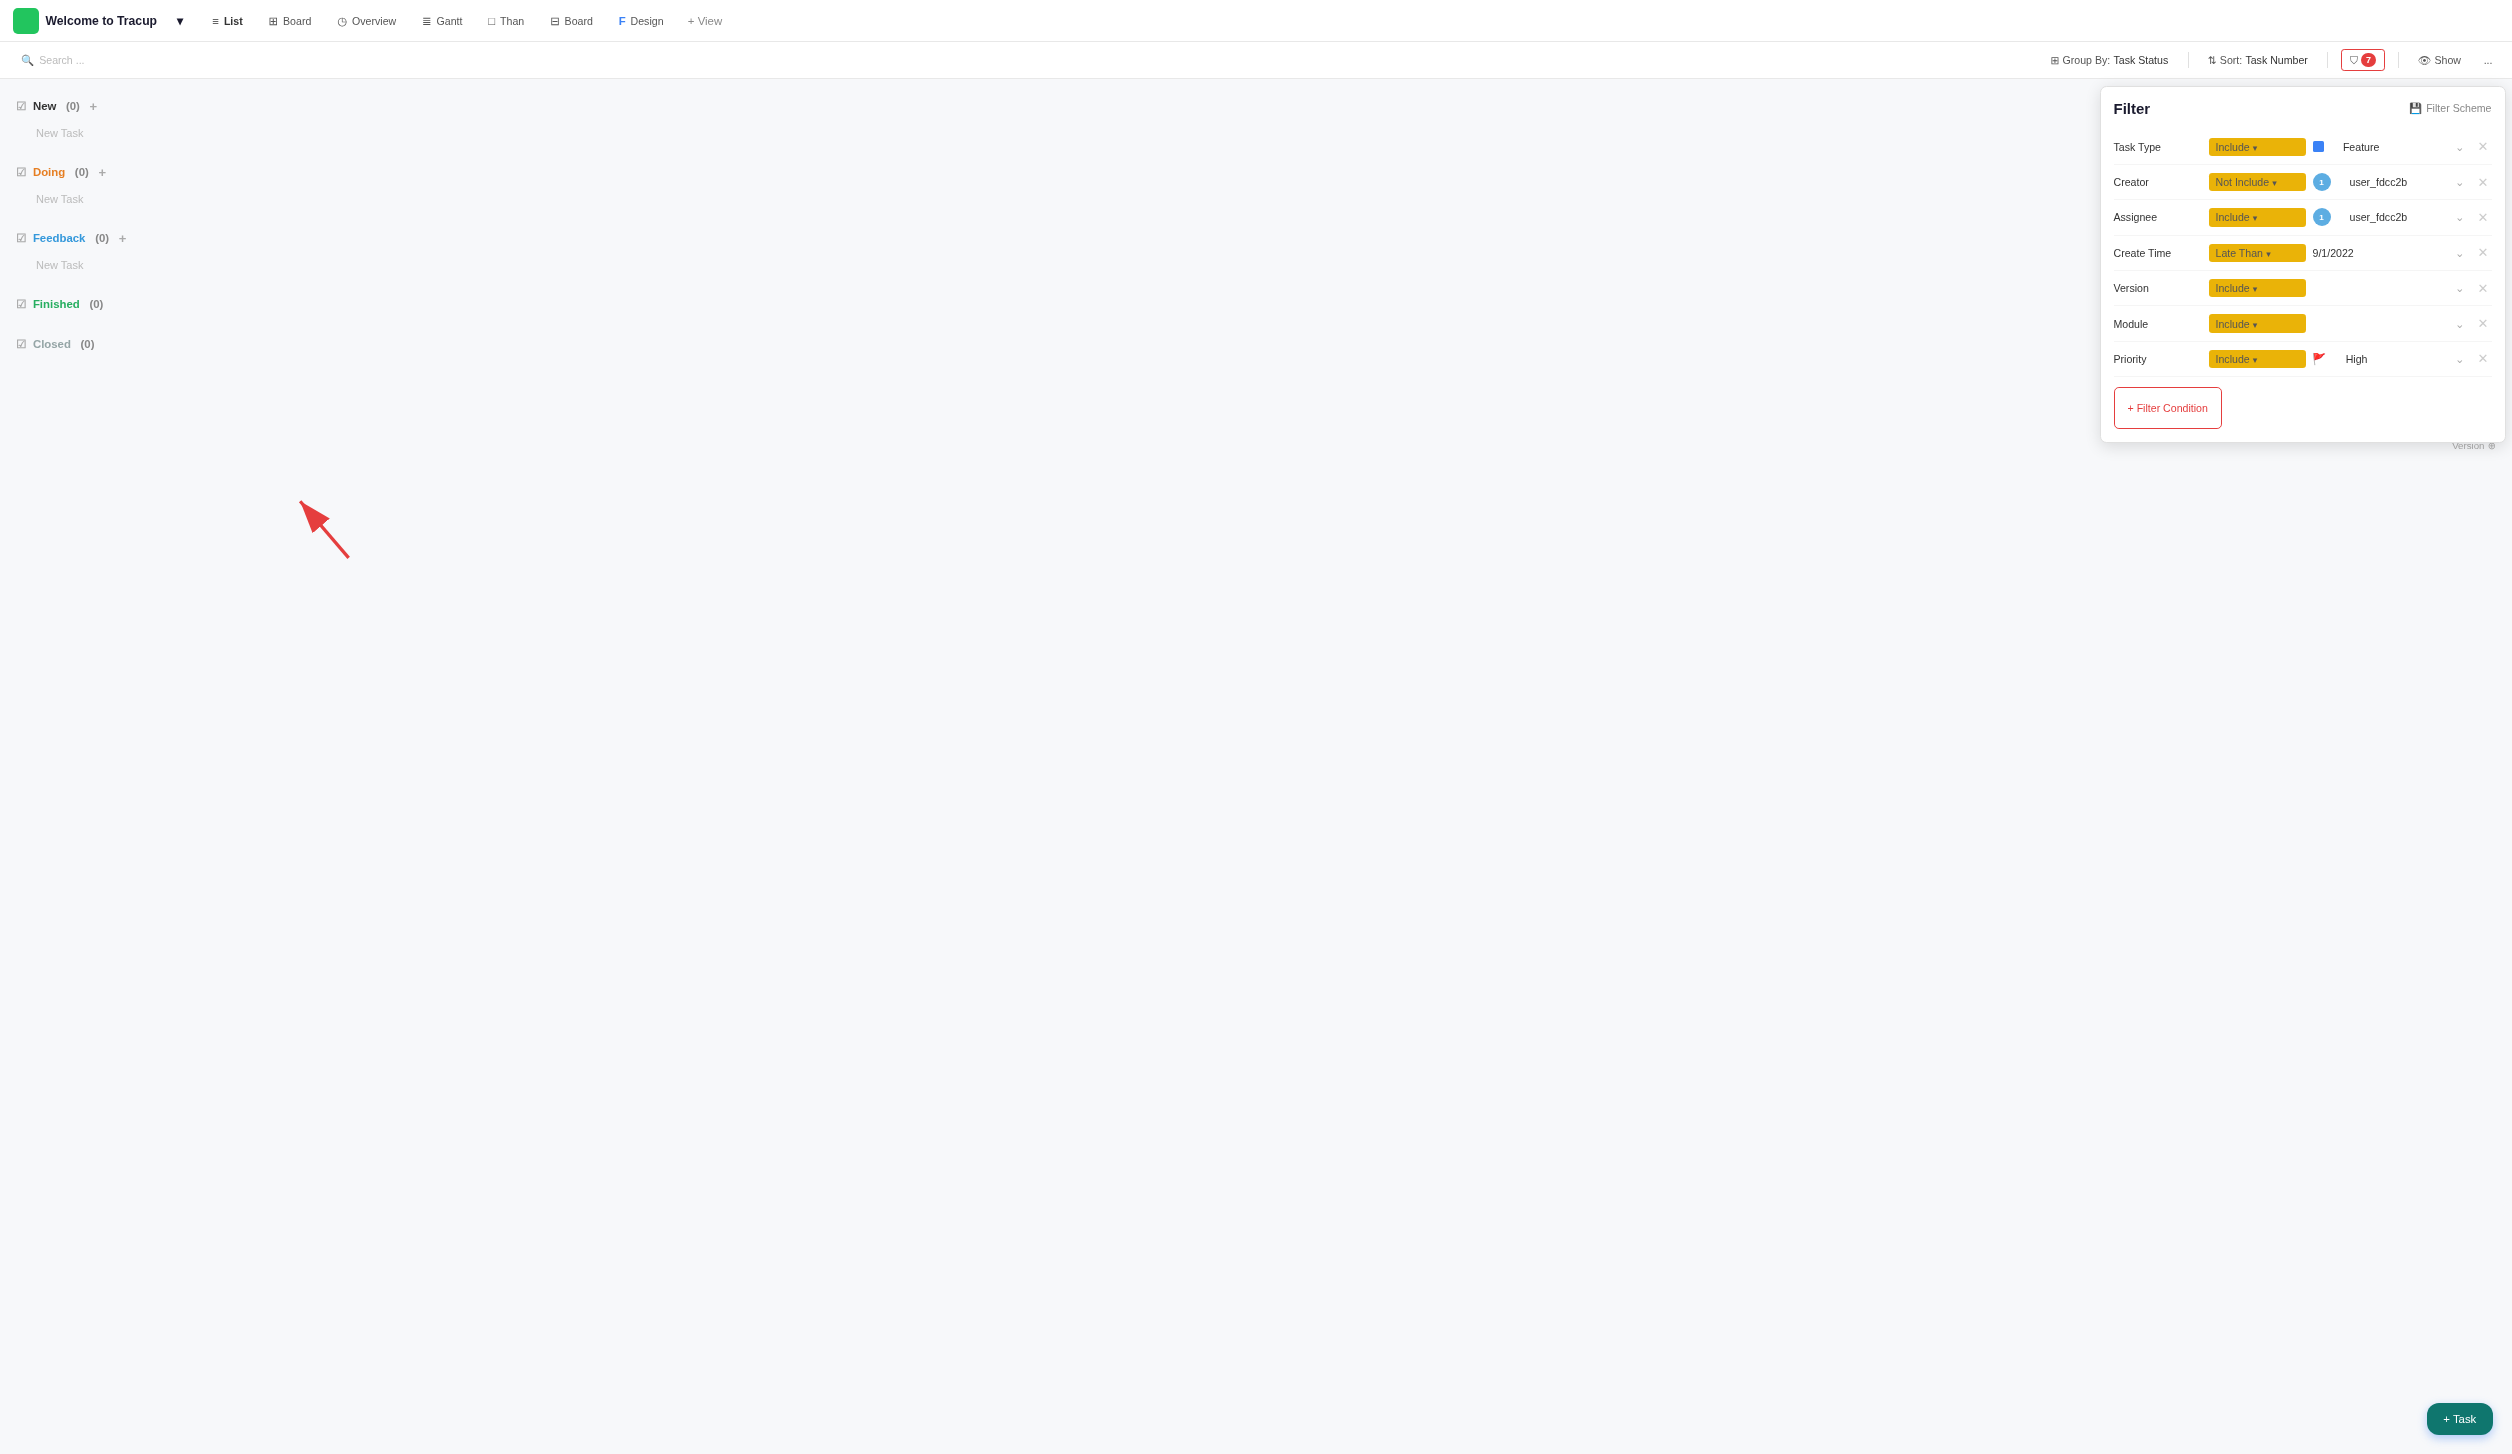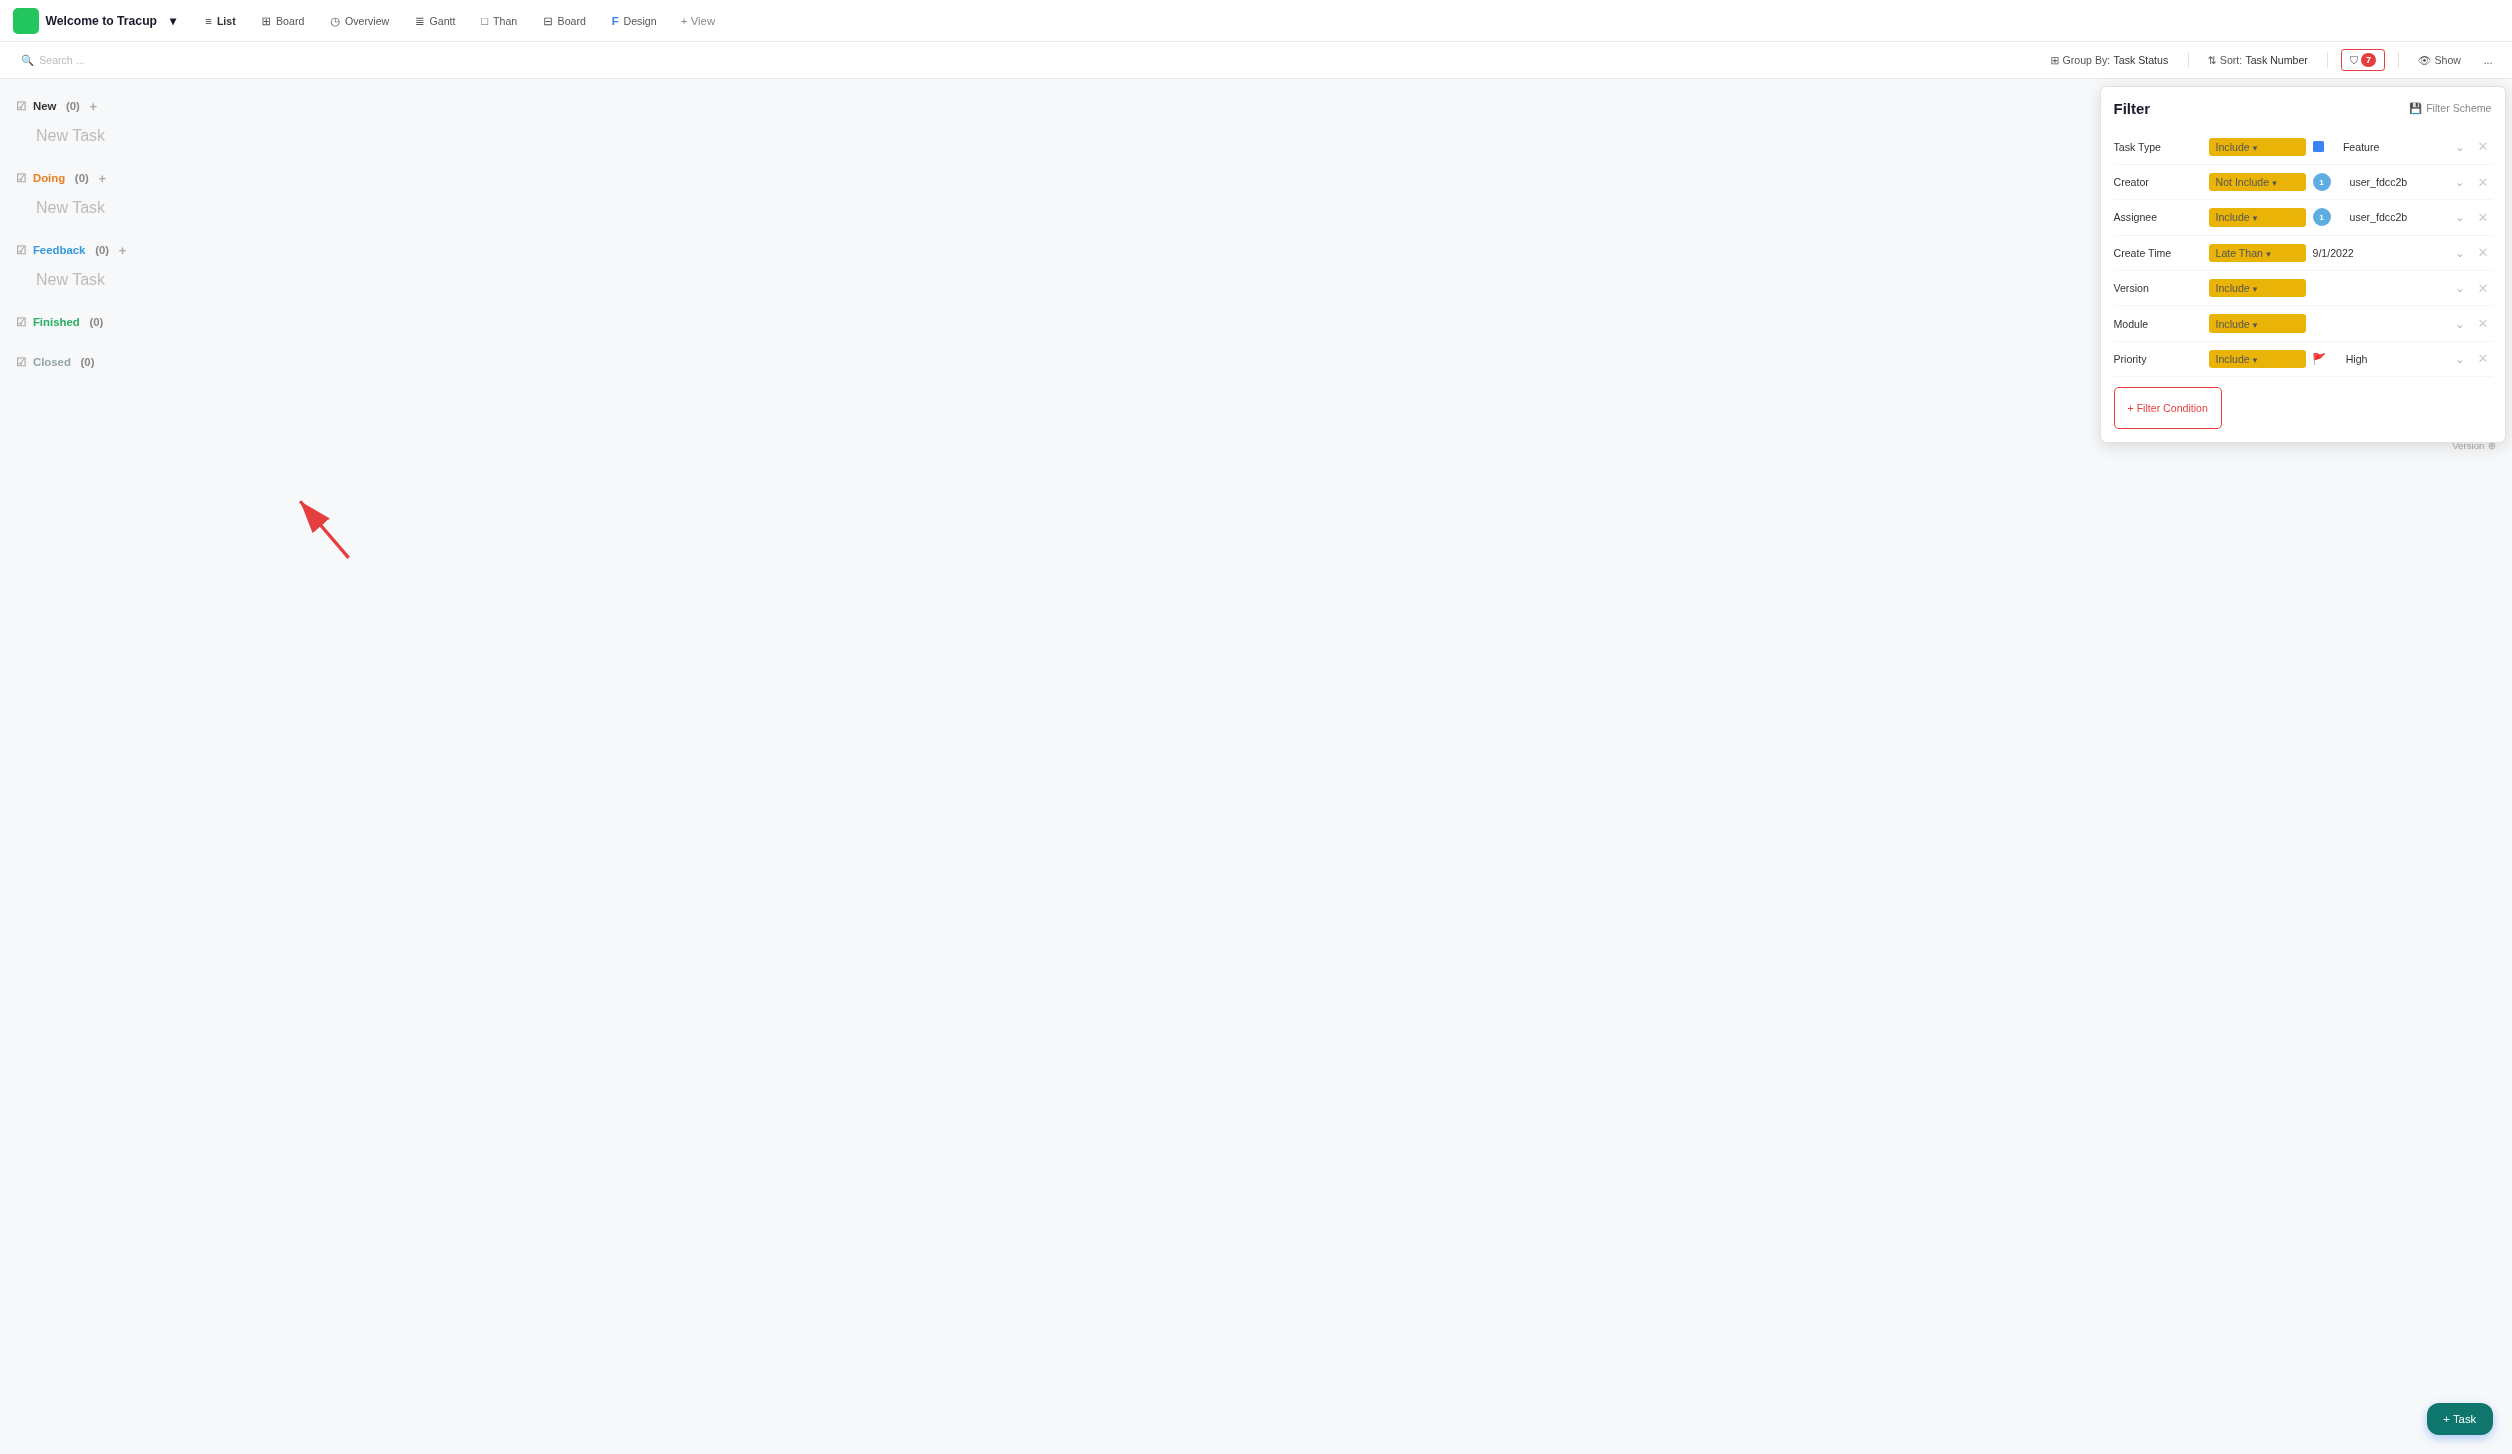--- a/index.html
+++ b/index.html
@@ -11,21 +11,21 @@
       background: #fff; border-bottom: 0.8px solid #e8e8e8;
       padding: 0 13px; height: 42px;
     }
     .app-logo {
       display: flex; align-items: center; gap: 6.5px; margin-right: 13px;
     }
     .logo-box {
       width: 26px; height: 26px; background: #22c55e; border-radius: 4.9px;
     }
     .app-title {
-      font-weight: 700; font-size: 12.2px; display: flex; align-items: center; gap: 13px;
+      font-weight: 700; font-size: 12.2px; display: flex; align-items: center; gap: 20px;
     }
     .nav-item {
       display: flex; align-items: center; gap: 4.9px;
       padding: 4.9px 9.7px; border-radius: 4.9px; cursor: pointer; color: #555;
       font-size: 10.6px; white-space: nowrap;
     }
     .nav-item.active { color: #333; font-weight: 600; }
     .nav-item .nav-icon { font-size: 11.4px; }
     .nav-add { display: flex; align-items: center; gap: 3.2px; padding: 4.9px 8.1px; cursor: pointer; color: #888; }
 
@@ -60,21 +60,21 @@
 
     
     .task-list { flex: 1; padding: 13px; position: relative; }
 
     .group-header {
       display: flex; align-items: center; gap: 6.5px;
       padding: 6.5px 3.2px; font-weight: 600; font-size: 11.4px; cursor: pointer;
     }
 
     .new-task-row {
-      padding: 6.5px 23px; color: #bbb; font-size: 16px; cursor: pointer;
+      padding: 6.5px 23px; color: #bbb; font-size: 11px; cursor: pointer;
     }
 
     
     .status-new { color: #333; }
     .status-doing { color: #e67e22; }
     .status-feedback { color: #3498db; }
     .status-finished { color: #27ae60; }
     .status-closed { color: #95a5a6; }
 
     

